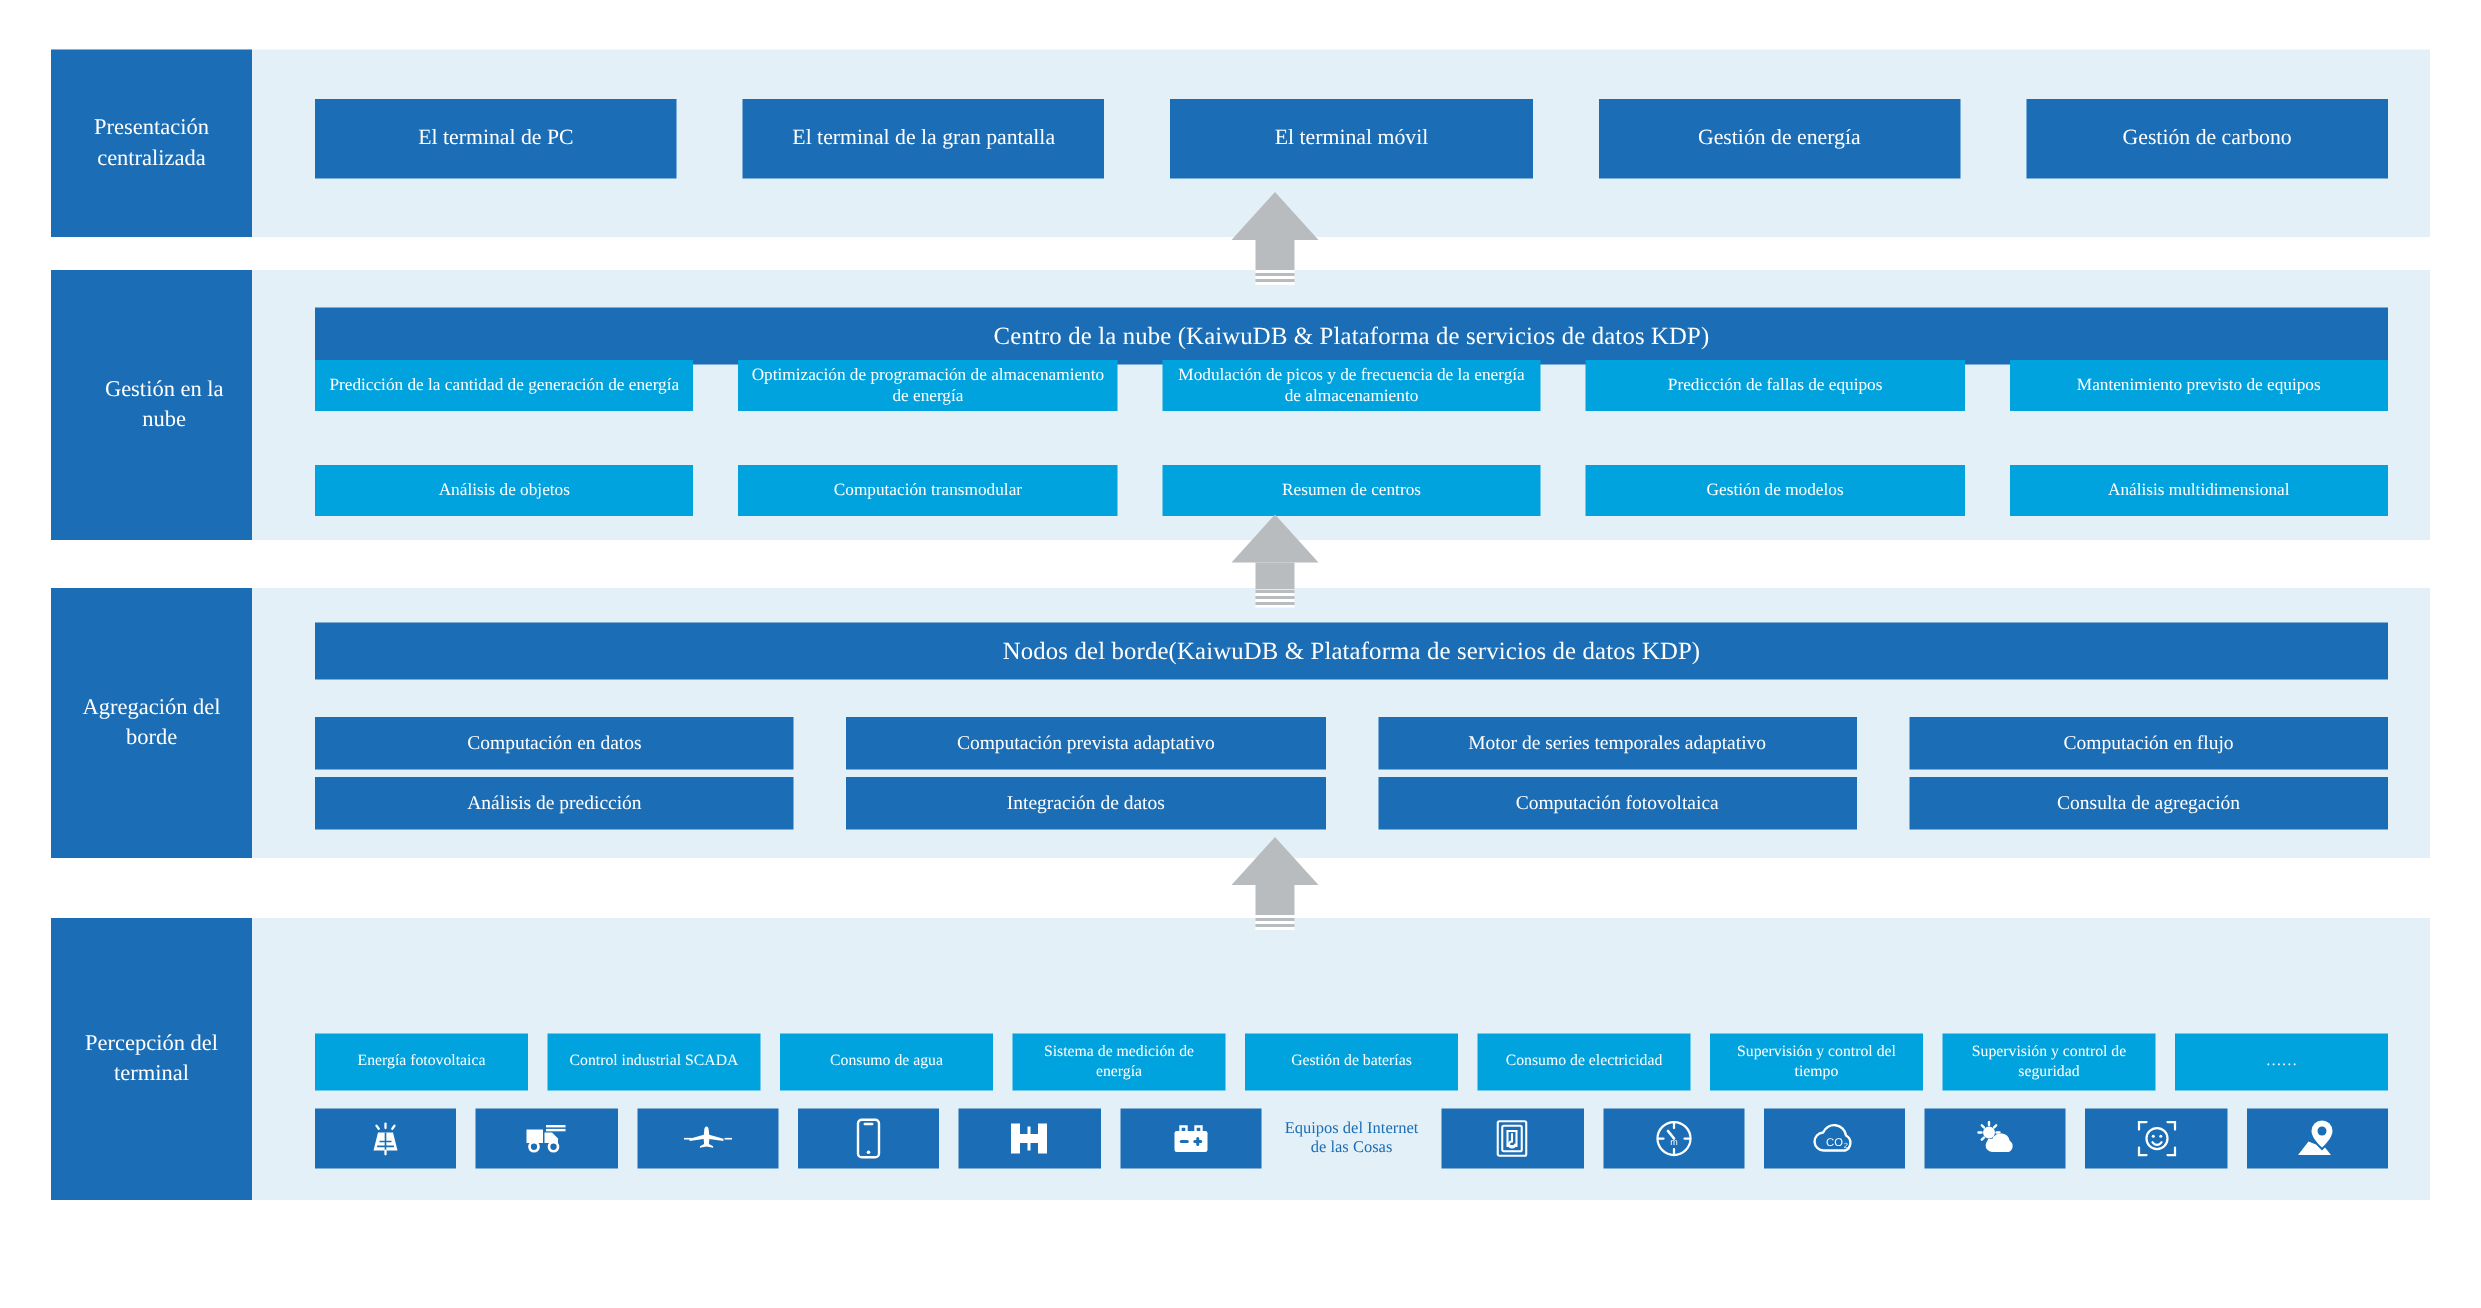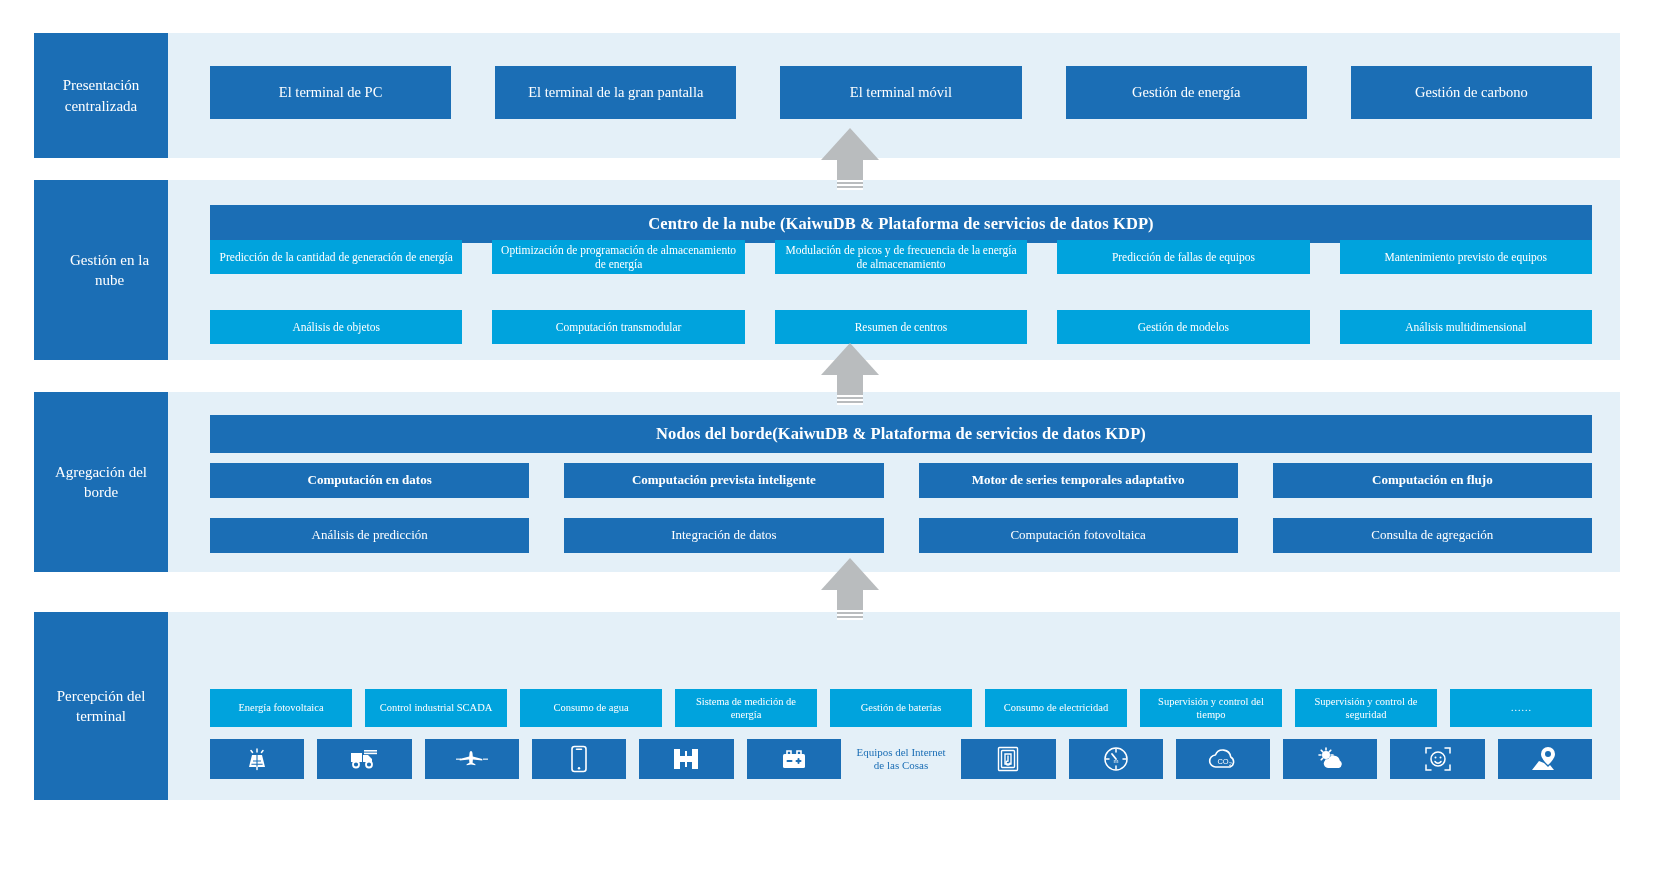--- a/index.html
+++ b/index.html
@@ -81,21 +81,21 @@
   .platform-bar {
     position: absolute;
     left: 210px;
     width: 1382px;
     height: 38px;
     background: #1b6eb5;
     color: #ffffff;
     display: flex;
     align-items: center;
     justify-content: center;
-    font-weight: bold;
+    font-weight: normal;
     font-size: 16.5px;
     letter-spacing: .1px;
   }
   .platform-bar.p-cloud { top: 205px; }
   .platform-bar.p-edge  { top: 415px; }
   .platform-bar.p-term  { top: 632px; }
 
   
   .cloud-row {
     position: absolute;
@@ -113,21 +113,21 @@
   }
 
   
   .edge-row {
     position: absolute;
     left: 210px;
     width: 1382px;
     display: flex;
     gap: 35px;
   }
-  .edge-row.r1 { top: 463px; font-weight: bold; }
+  .edge-row.r1 { top: 478px; }
   .edge-row.r2 { top: 518px; }
   .edge-row .box {
     flex: 1;
     height: 35px;
     font-size: 13px;
   }
 
   
   .perc-row {
     position: absolute;
@@ -258,21 +258,21 @@
   <div class="arrow a2">
     <div class="head"></div>
     <div class="shaft"></div>
     <div class="stripes"></div>
   </div>
 
   <div class="platform-bar p-edge">Nodos del borde(KaiwuDB &amp; Plataforma de servicios de datos KDP)</div>
 
   <div class="edge-row r1">
     <div class="box">Computación en datos</div>
-    <div class="box">Computación prevista inteligente</div>
+    <div class="box">Computación prevista adaptativo</div>
     <div class="box">Motor de series temporales adaptativo</div>
     <div class="box">Computación en flujo</div>
   </div>
 
   <div class="edge-row r2">
     <div class="box">Análisis de predicción</div>
     <div class="box">Integración de datos</div>
     <div class="box">Computación fotovoltaica</div>
     <div class="box">Consulta de agregación</div>
   </div>

